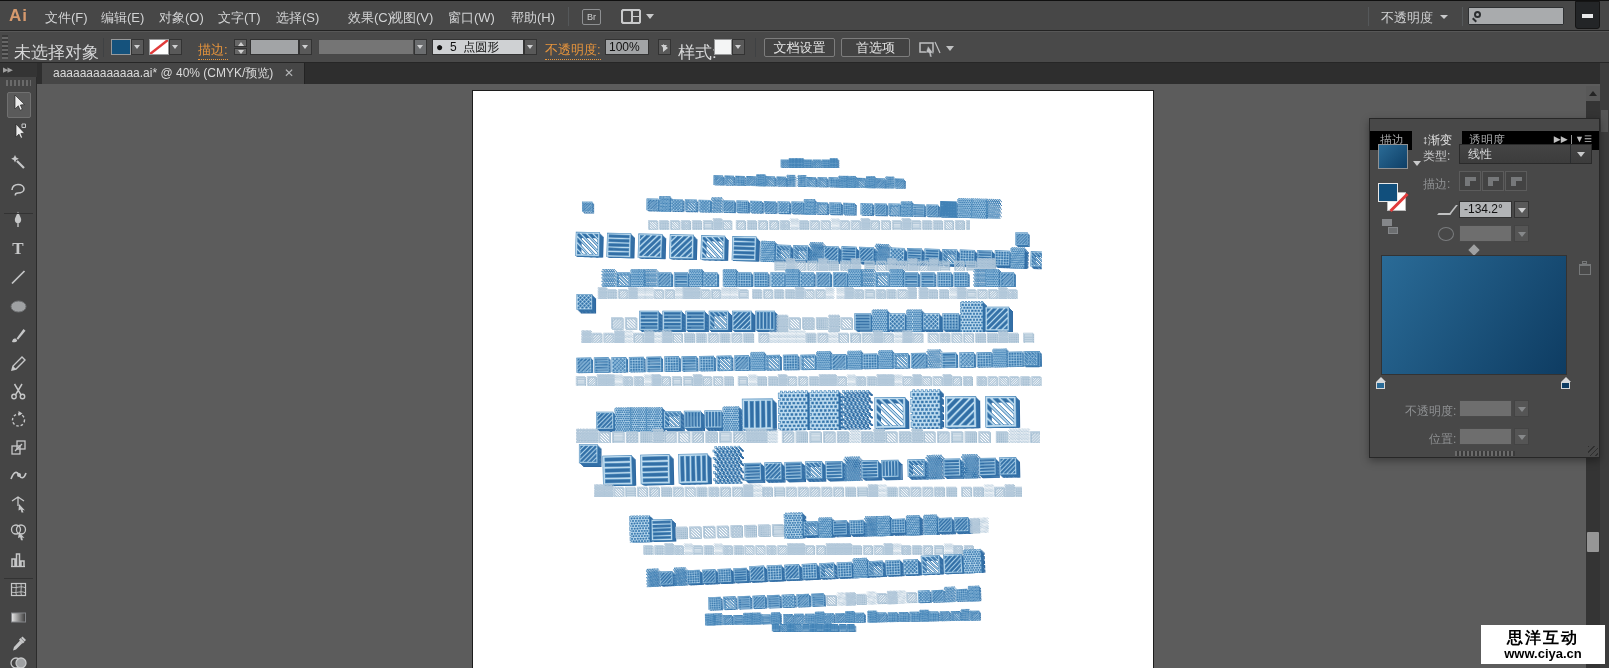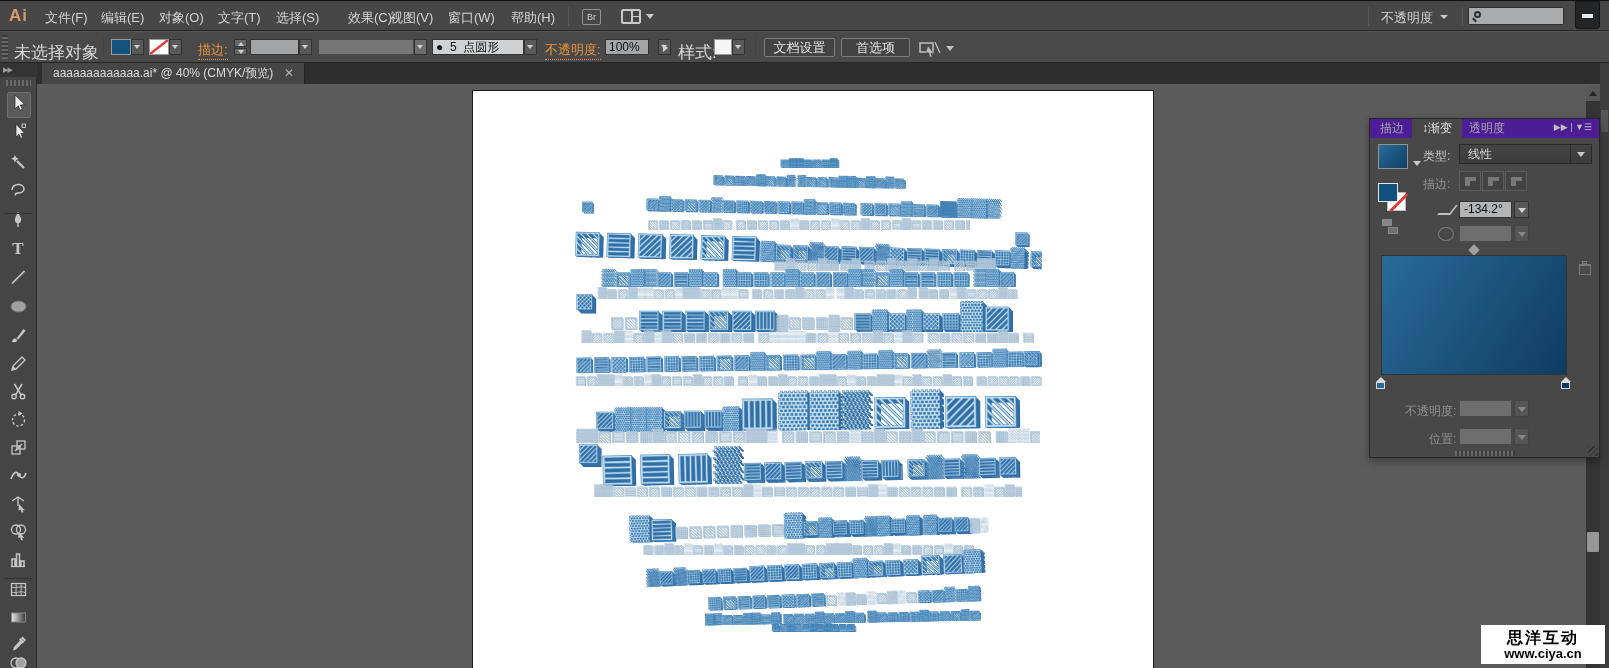--- a/index.html
+++ b/index.html
@@ -47,21 +47,21 @@
 #canvasarea{position:absolute;left:38px;top:84px;width:1571px;height:584px;background:#5c5c5c}
 #artboard{position:absolute;left:472px;top:90px;width:682px;height:578px;background:#fff;border:1px solid #1c1c1c;border-bottom:none}
 #vscroll{position:absolute;left:1586px;top:86px;width:14px;height:582px;background:#343434}
 #vscroll .up{position:absolute;left:0;top:0;width:14px;height:15px;background:#585858}
 #vscroll .up:after{content:"";position:absolute;left:3px;top:5px;width:0;height:0;border-left:4px solid transparent;border-right:4px solid transparent;border-bottom:5px solid #242424}
 #vscroll .th{position:absolute;left:1px;top:446px;width:12px;height:20px;background:#969696;border-radius:1px}
 #dockedge{position:absolute;left:1600px;top:63px;width:9px;height:605px;background:#3d3d3d}
 #dockedge .cb{position:absolute;left:1px;top:47px;width:7px;height:22px;background:#565656}
 
 #rpanel{position:absolute;left:1369px;top:118px;width:231px;height:340px;background:#484848;border:1px solid #272727;box-shadow:0 3px 8px rgba(0,0,0,.35)}
-#rtabs{position:absolute;left:0;top:0;width:229px;height:19px;background:#4c1d95}
+#rtabs{position:absolute;left:0;top:12px;width:229px;height:19px;background:#000000}
 #rtabs .tb{position:absolute;top:0;height:19px;font-size:12px;color:#a7a8a9;line-height:19px;text-align:center}
 #rtabs .on{background:#484848;color:#e2e2e2}
 #rtabs .ic{position:absolute;right:7px;top:3px;color:#c0c0c0;font-size:9px;letter-spacing:0px}
 #rpanel .lab{position:absolute;font-size:12px;color:#c9cacb;white-space:nowrap}
 #rpanel .labd{position:absolute;font-size:12px;color:#8f9193;white-space:nowrap}
 #gsw{position:absolute;left:8px;top:25px;width:30px;height:25px;border:1px solid #909294;background:linear-gradient(135deg,#2a6b96,#0f3f66)}
 #gswarr{position:absolute;left:43px;top:42px;width:0;height:0;border-left:4px solid transparent;border-right:4px solid transparent;border-top:5px solid #c9cacb}
 #typedd{position:absolute;left:89px;top:25px;width:133px;height:20px;background:linear-gradient(#444,#3c3c3c);border:1px solid #2a2a2a;font-size:12px;color:#dadbdc;line-height:18px;padding-left:8px}
 #typedd .sep{position:absolute;right:20px;top:0;width:1px;height:18px;background:#2b2d2f}
 #typedd .ar{position:absolute;right:6px;top:7px;width:0;height:0;border-left:4px solid transparent;border-right:4px solid transparent;border-top:5px solid #c9cacb}

